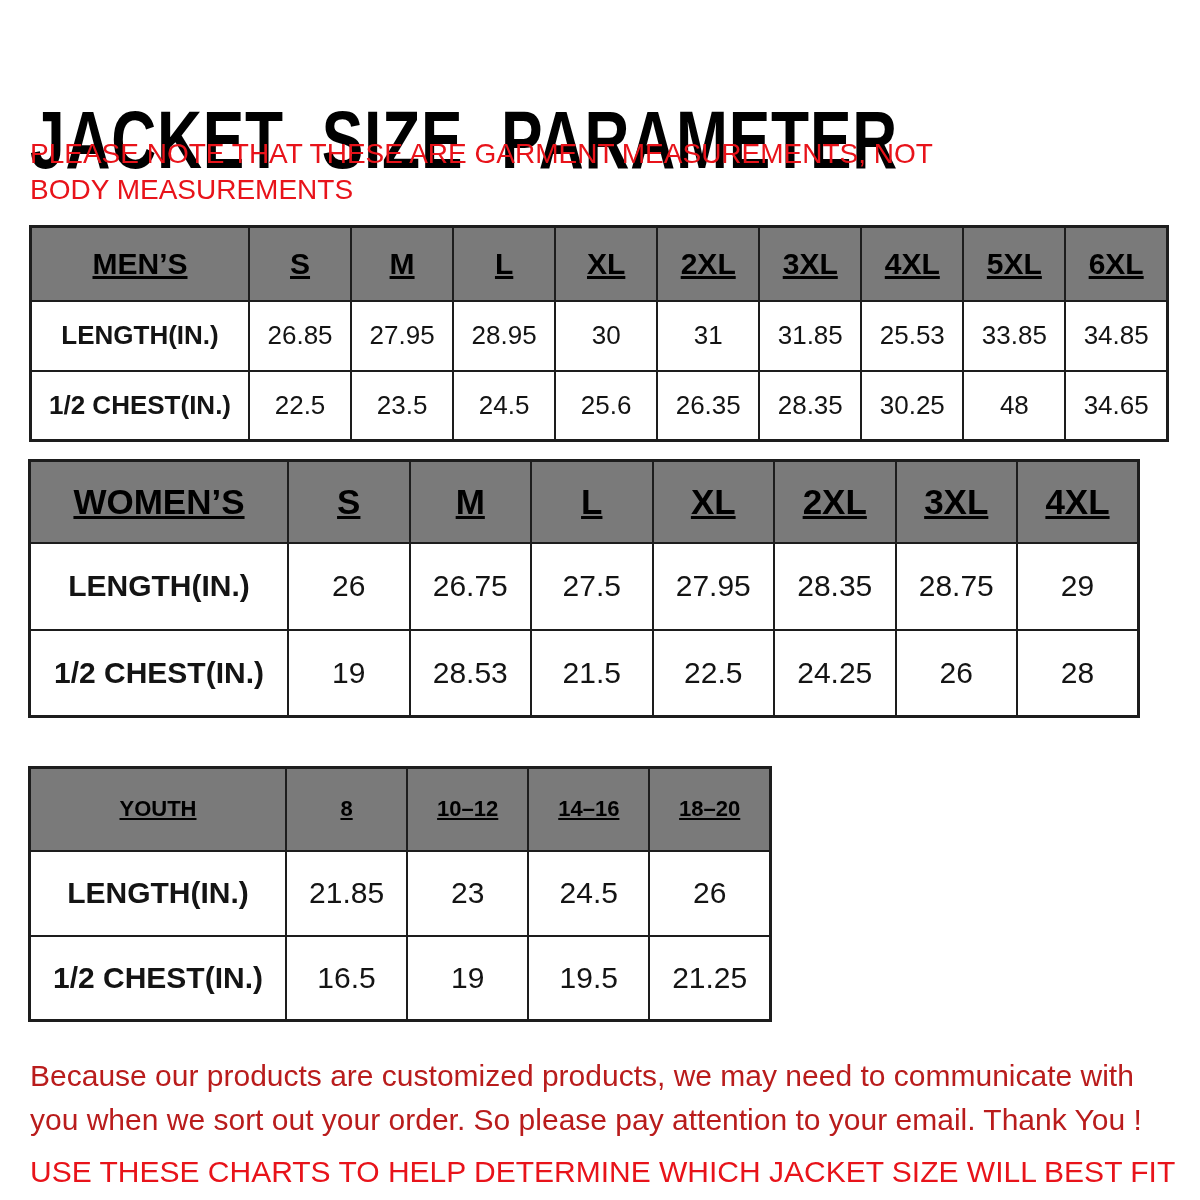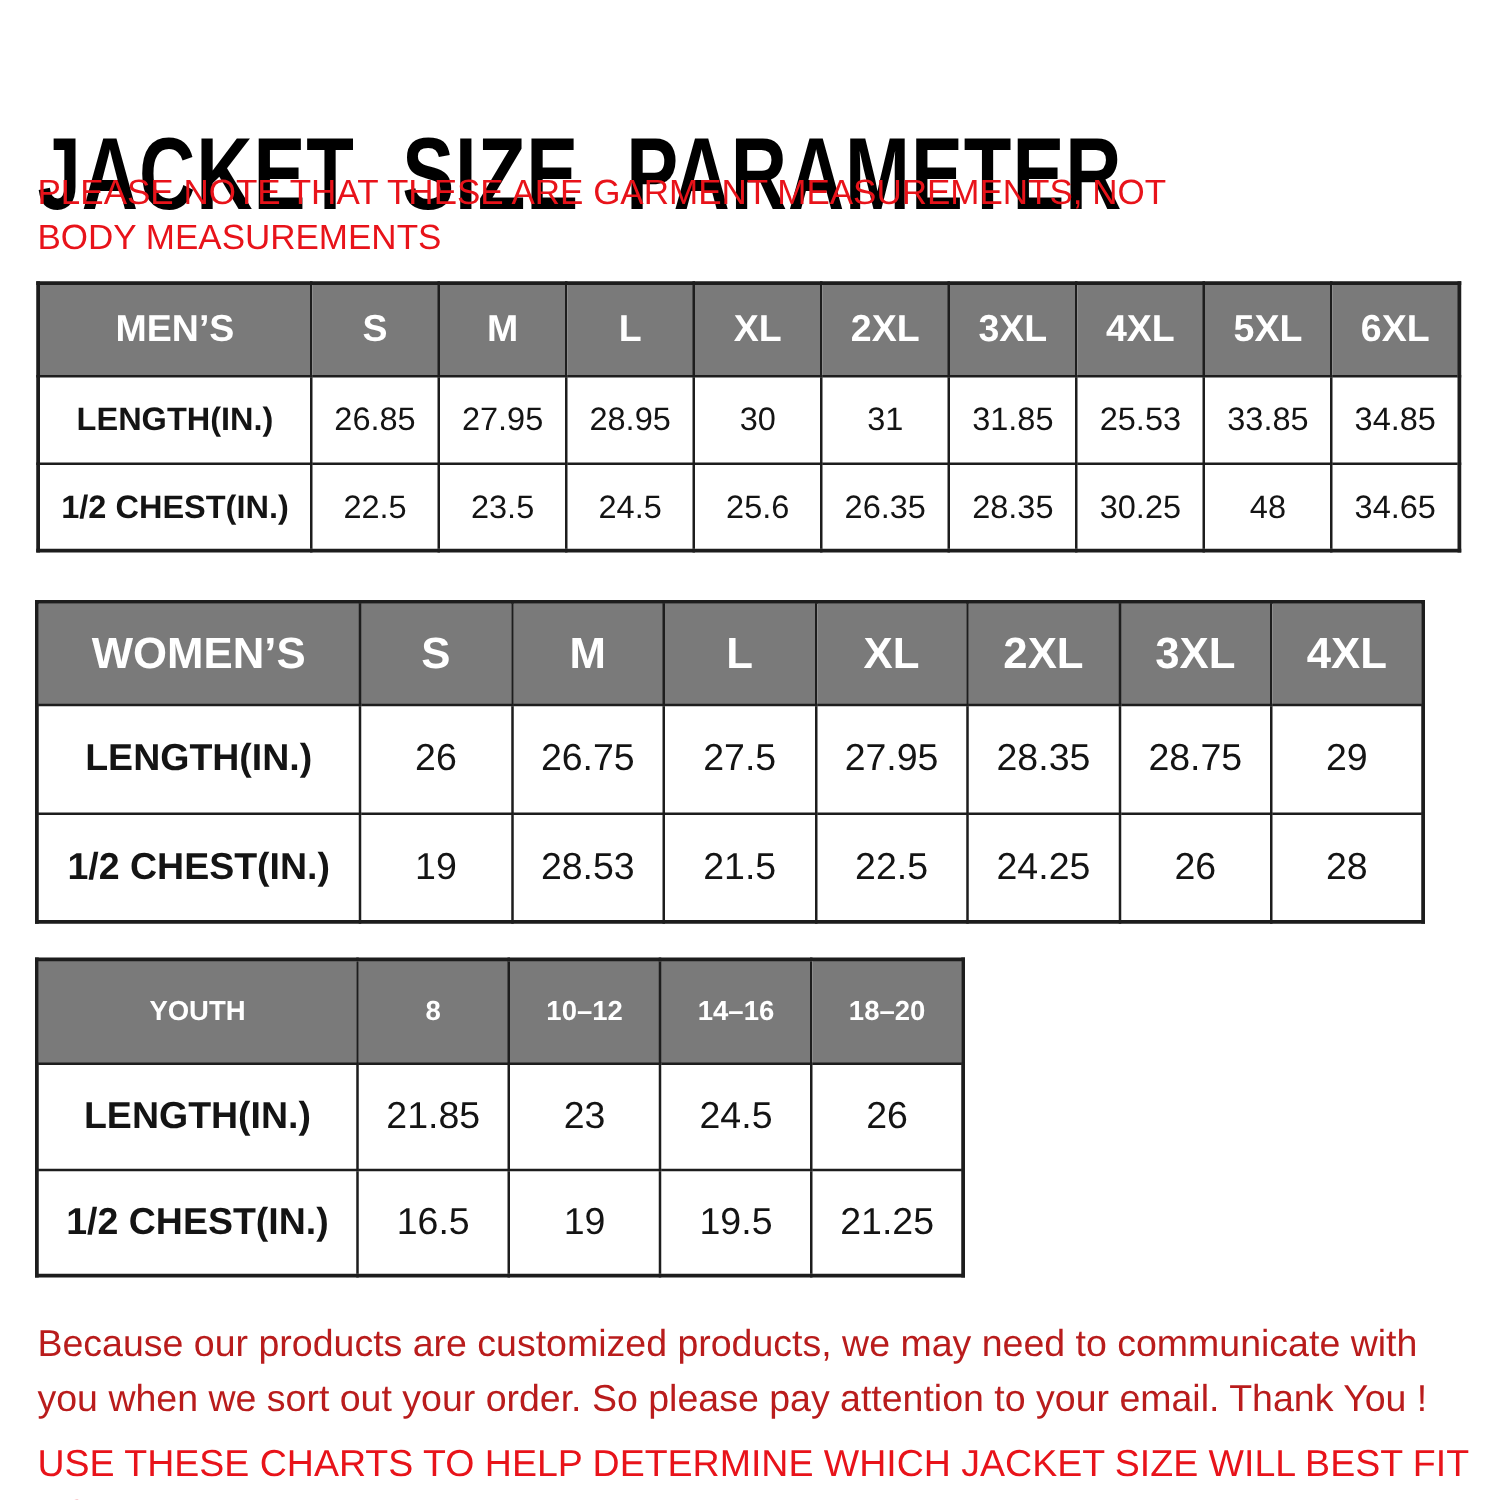--- a/index.html
+++ b/index.html
@@ -35,32 +35,32 @@
     position: absolute; background: #ffffff;
     border: 3px solid #1d1d1d;
   }
   table.size-table th, table.size-table td {
     border: 2px solid #1d1d1d;
     text-align: center; vertical-align: middle;
     padding: 0; color: #141414;
     overflow: hidden; white-space: nowrap;
   }
   table.size-table thead th {
-    background: #7a7a7a; color: #ffffff; font-weight: bold;
+    background: #7a7a7a; color: #000000; font-weight: bold; text-decoration: underline;
   }
   table.size-table tbody th { font-weight: bold; }
 
   .t-mens { top: 197px; left: 29px; width: 1140px; }
   .t-mens thead tr { height: 74px; }
   .t-mens thead th { font-size: 30px; }
   .t-mens thead th:first-child { width: 216px; }
   .t-mens tbody tr { height: 70px; }
   .t-mens tbody th, .t-mens tbody td { font-size: 26px; }
 
-  .t-womens { top: 452px; left: 28px; width: 1112px; }
+  .t-womens { top: 431px; left: 28px; width: 1112px; }
   .t-womens thead tr { height: 82px; }
   .t-womens thead th { font-size: 35px; }
   .t-womens thead th:first-child { width: 256px; }
   .t-womens tbody tr { height: 87px; }
   .t-womens tbody th, .t-womens tbody td { font-size: 30px; }
 
   .t-youth { top: 738px; left: 28px; width: 744px; }
   .t-youth thead tr { height: 83px; }
   .t-youth thead th { font-size: 22px; }
   .t-youth thead th:first-child { width: 254px; }

